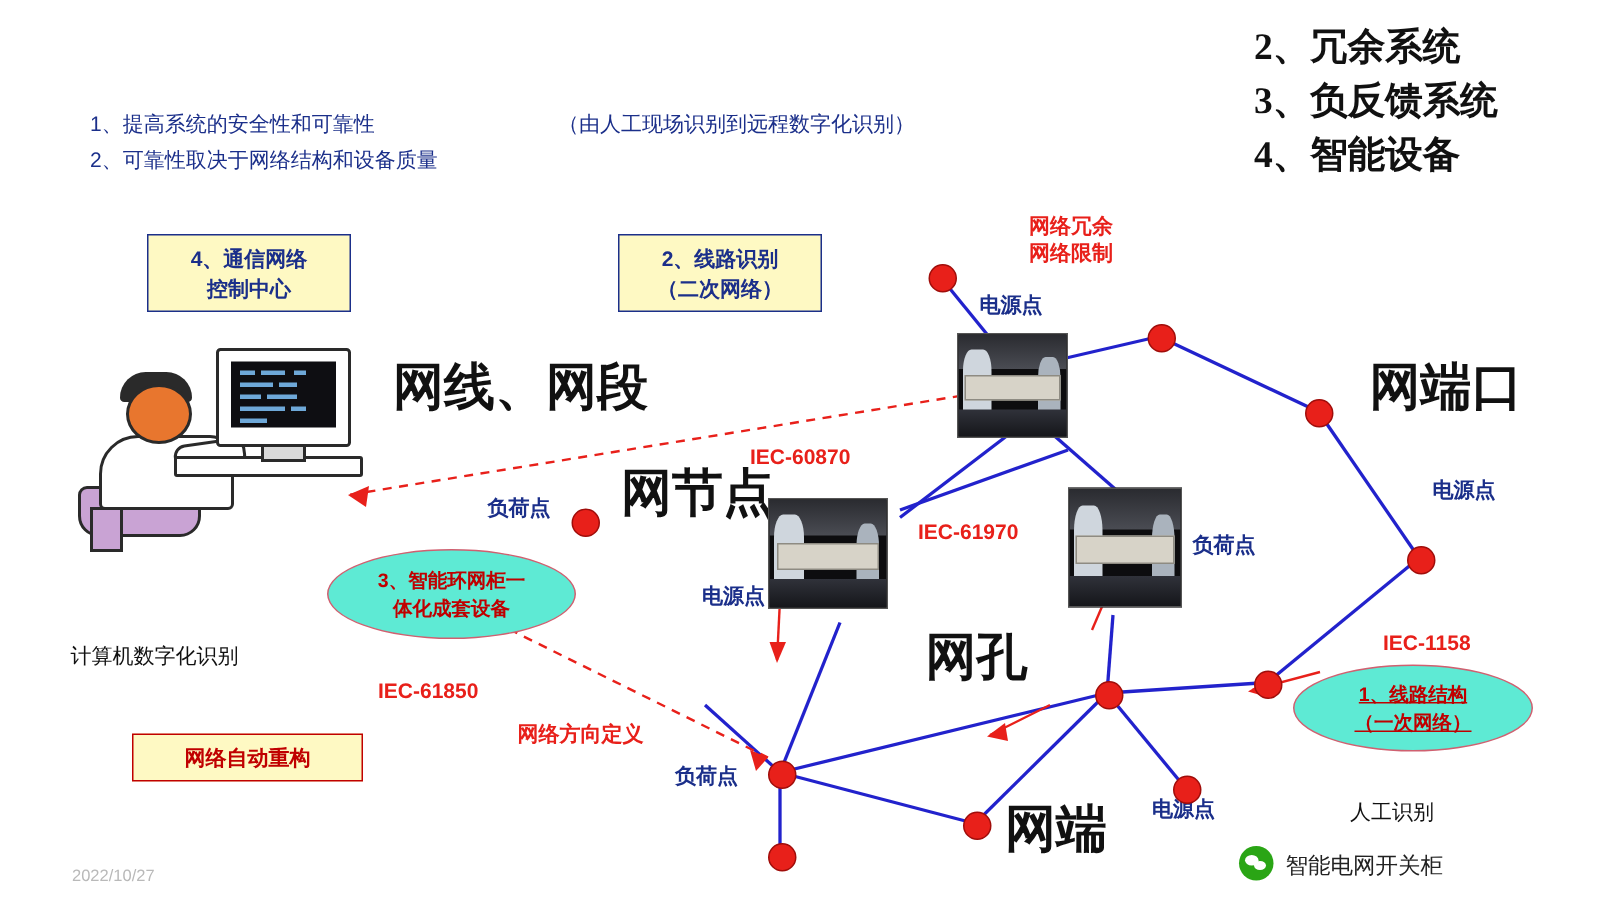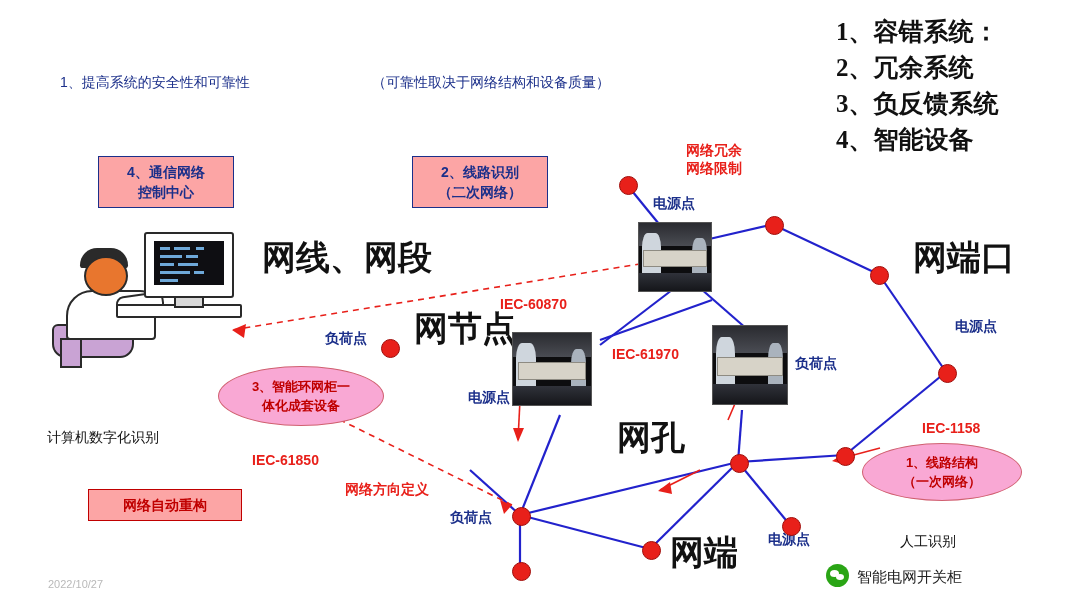--- a/index.html
+++ b/index.html
@@ -47,21 +47,21 @@
   .rightlist div { white-space: nowrap; }
 
   .boxlabel {
     border: 1.5px solid #1b2f8a;
     color: #1b2f8a;
     font-size: 14px;
     font-weight: bold;
     text-align: center;
     padding: 5px 8px;
     line-height: 20px;
-    background: #fca5a5;
+    background: #fef9c3;
     white-space: nowrap;
   }
   .boxlabel.red { border-color: #c00000; color: #c00000; }
 
   .bigtext {
     font-family: "Liberation Serif", serif;
     font-size: 34px;
     font-weight: bold;
     color: #111;
     white-space: nowrap;
@@ -79,21 +79,21 @@
     white-space: nowrap;
   }
   .blacktext {
     font-size: 14px;
     color: #111;
     white-space: nowrap;
   }
 
   .ellipse {
     border: 1.5px solid #d06070;
-    background: #f9a8d4;
+    background: #5eead4;
     border-radius: 50%;
     color: #c00000;
     font-size: 13px;
     font-weight: bold;
     text-align: center;
     display: flex;
     align-items: center;
     justify-content: center;
     line-height: 19px;
   }
@@ -253,24 +253,24 @@
       <polygon points="512,505 500,500 504,514"></polygon>
       <polygon points="518,442 513,428 524,428"></polygon>
       <polygon points="741,390 736,404 747,402"></polygon>
       <polygon points="658,491 670,482 672,494"></polygon>
       <polygon points="832,461 845,453 846,465"></polygon>
     </g>
   </svg>
 
 
   <div class="abs subline sub1">1、提高系统的安全性和可靠性</div>
-  <div class="abs subline sub1b">（可靠性取决于网络结构和设备质量）</div>
+  <div class="abs subline sub2">2、可靠性取决于网络结构和设备质量</div>
+  <div class="abs subline sub1b">（由人工现场识别到远程数字化识别）</div>
 
   <div class="abs rightlist">
-    <div>1、容错系统：</div>
     <div>2、冗余系统</div>
     <div>3、负反馈系统</div>
     <div>4、智能设备</div>
   </div>
 
   <div class="abs boxlabel" style="left:98px; top:156px; width:118px;">
     <div>4、通信网络</div>
     <div>控制中心</div>
   </div>
 
@@ -283,21 +283,21 @@
     <div>网络自动重构</div>
   </div>
 
   <div class="abs ellipse" style="left:218px; top:366px; width:164px; height:58px;">
     <div>
       <div>3、智能环网柜一</div>
       <div>体化成套设备</div>
     </div>
   </div>
 
-  <div class="abs ellipse" style="left:862px; top:443px; width:158px; height:56px;">
+  <div class="abs ellipse" style="left:862px; top:443px; width:158px; height:56px;text-decoration:underline;">
     <div>
       <div>1、线路结构</div>
       <div>（一次网络）</div>
     </div>
   </div>
 
   <div class="abs bigtext" style="left:262px; top:235px;">网线、网段</div>
   <div class="abs bigtext" style="left:414px; top:306px;">网节点</div>
   <div class="abs bigtext" style="left:913px; top:235px;">网端口</div>
   <div class="abs bigtext" style="left:617px; top:415px;">网孔</div>

